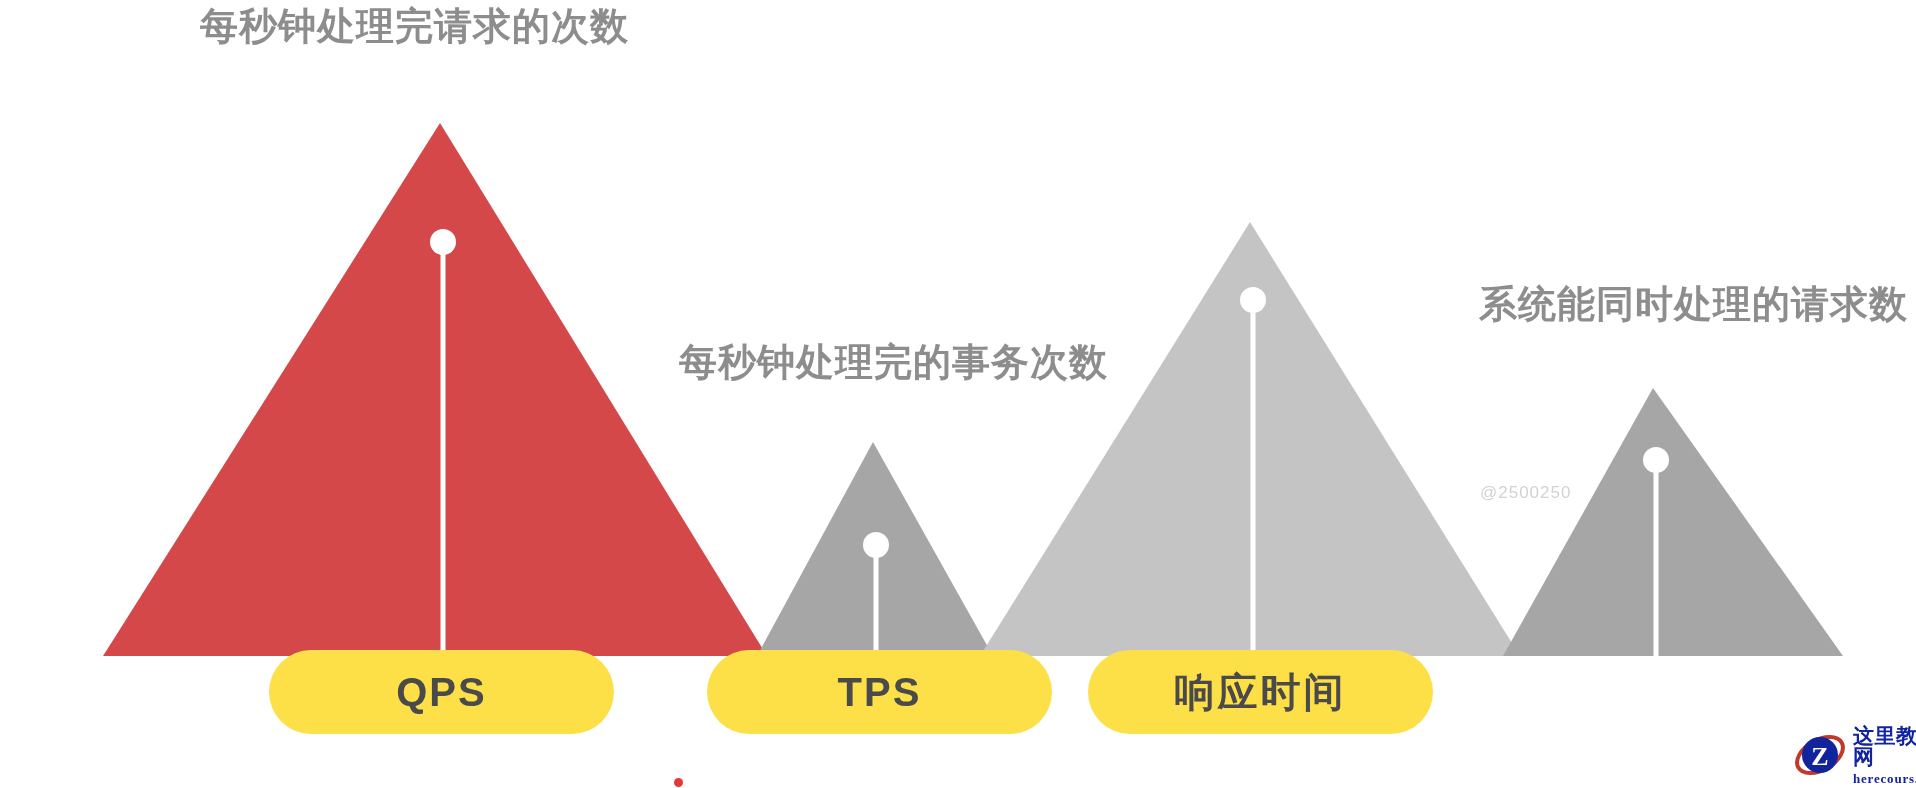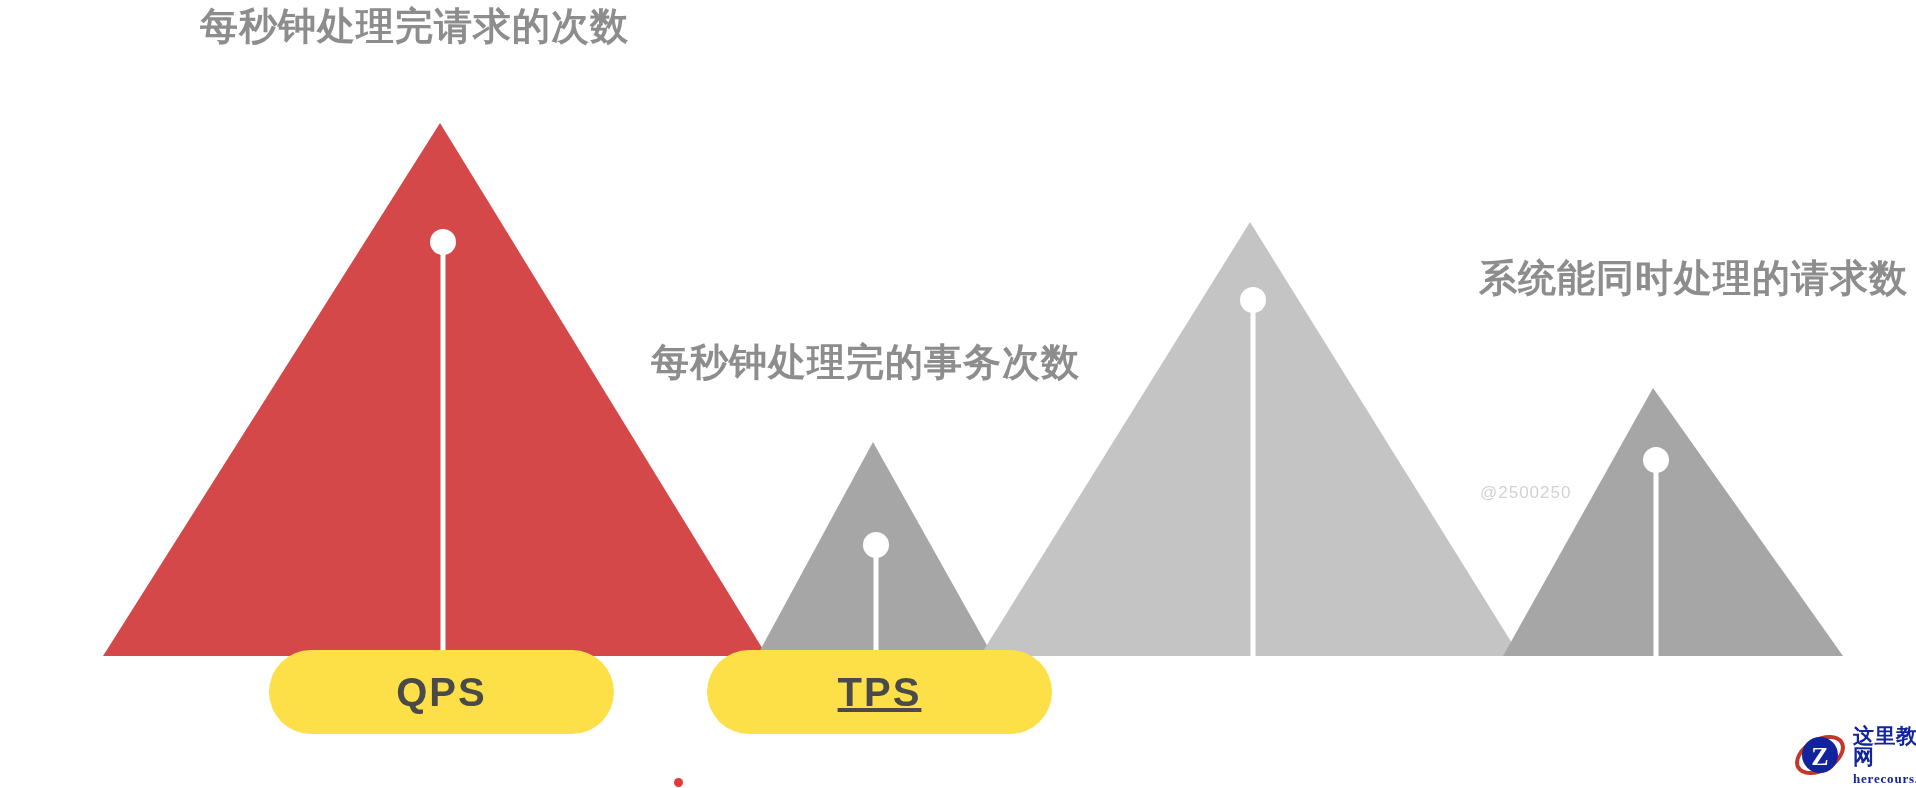--- a/index.html
+++ b/index.html
@@ -28,41 +28,41 @@
   .callout {
     position: absolute;
     color: #8d8d8d;
     font-size: 38px;
     font-weight: 700;
     letter-spacing: 1px;
     white-space: nowrap;
     line-height: 1.1;
   }
   .callout-1 { left: 185px; top: 6px; }
-  .callout-2 { left: 636px; top: 342px; }
+  .callout-2 { left: 664px; top: 342px; }
   .callout-3 { left: 953px; top: 118px; }
-  .callout-4 { left: 1464px; top: 258px; }
+  .callout-4 { left: 1464px; top: 284px; }
 
   .pill {
     position: absolute;
     height: 84px;
     border-radius: 44px;
     background: #fde047;
     display: flex;
     align-items: center;
     justify-content: center;
     color: #4a4a4a;
     font-size: 40px;
     font-weight: 700;
     letter-spacing: 2px;
     top: 650px;
   }
   .pill-cn { letter-spacing: 3px; }
   .pill-1 { left: 254px; width: 345px; }
-  .pill-2 { left: 692px; width: 345px; text-decoration: underline; }
+  .pill-2 { left: 692px; width: 345px; }
   .pill-3 { left: 1073px; width: 345px; }
   .pill-4 { left: 1455px; width: 345px; }
 
   .faded-watermark {
     position: absolute;
     left: 1465px;
     top: 483px;
     color: #d2d2d2;
     font-size: 17px;
     font-weight: 400;
@@ -145,20 +145,21 @@
   </svg>
 
   <div class="callout callout-1">每秒钟处理完请求的次数</div>
   <div class="callout callout-2">每秒钟处理完的事务次数</div>
   <div class="callout callout-4">系统能同时处理的请求数</div>
 
   <div class="faded-watermark">@2500250</div>
 
   <div class="pill pill-1">QPS</div>
   <div class="pill pill-2">TPS</div>
+  <div class="pill pill-3 pill-cn">响应时间</div>
 
   <div class="red-dot"></div>
 
   <div id="brand-watermark">
     <div class="wm-logo">
       <svg viewBox="0 0 54 54" width="54" height="54" xmlns="http://www.w3.org/2000/svg">
         <ellipse cx="27" cy="27" rx="25" ry="15" transform="rotate(-30 27 27)" fill="none" stroke="#C0392B" stroke-width="4"></ellipse>
         <circle cx="27" cy="27" r="18" fill="#12239E"></circle>
         <text x="27" y="37" text-anchor="middle" fill="#ffffff" font-size="26" font-weight="700" font-family="Liberation Serif, serif">Z</text>
       </svg>

